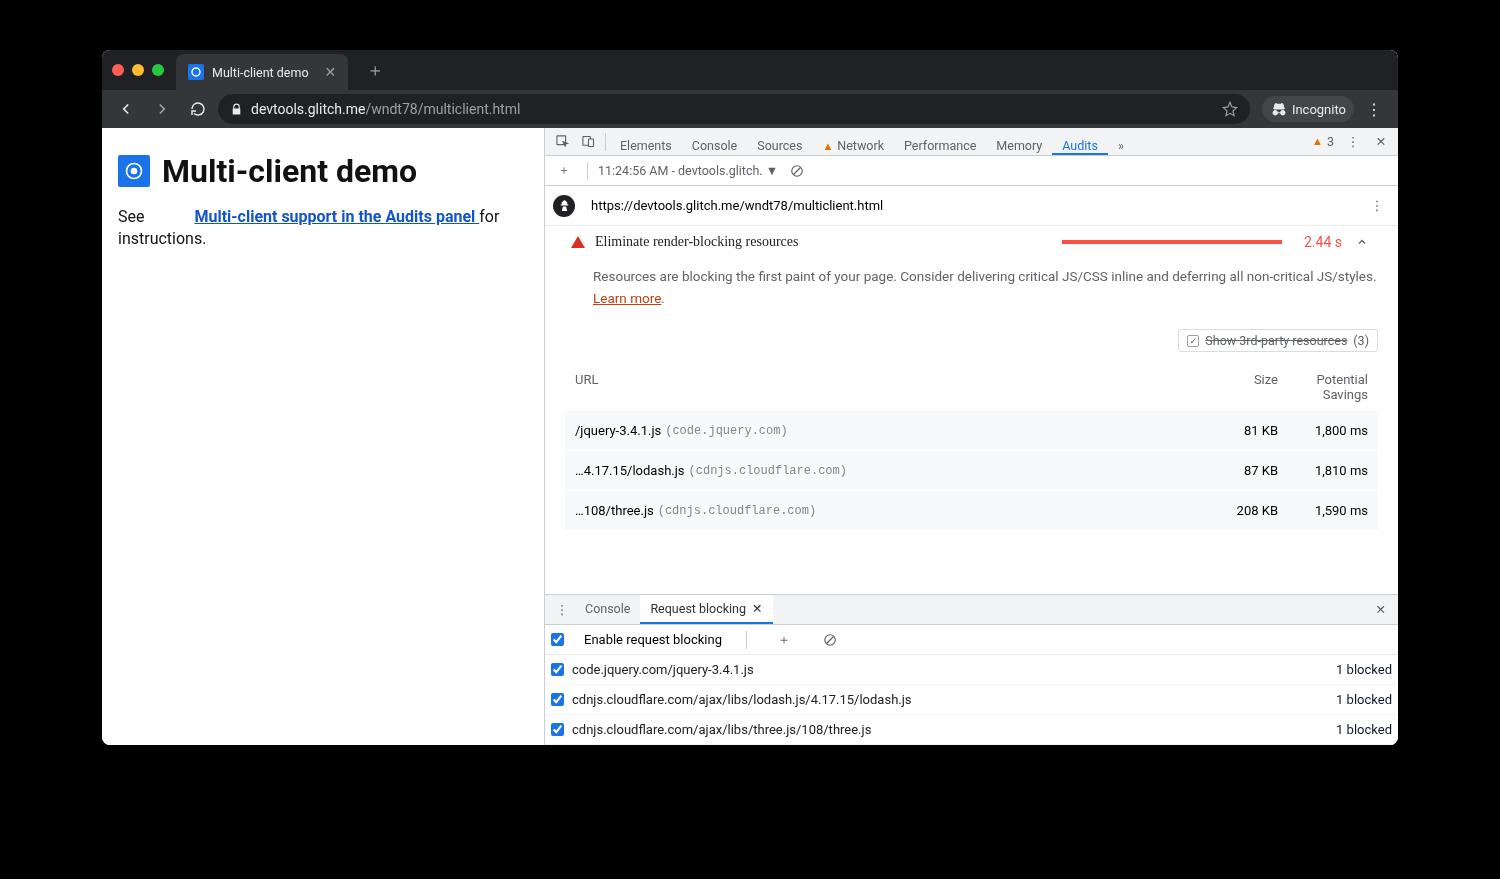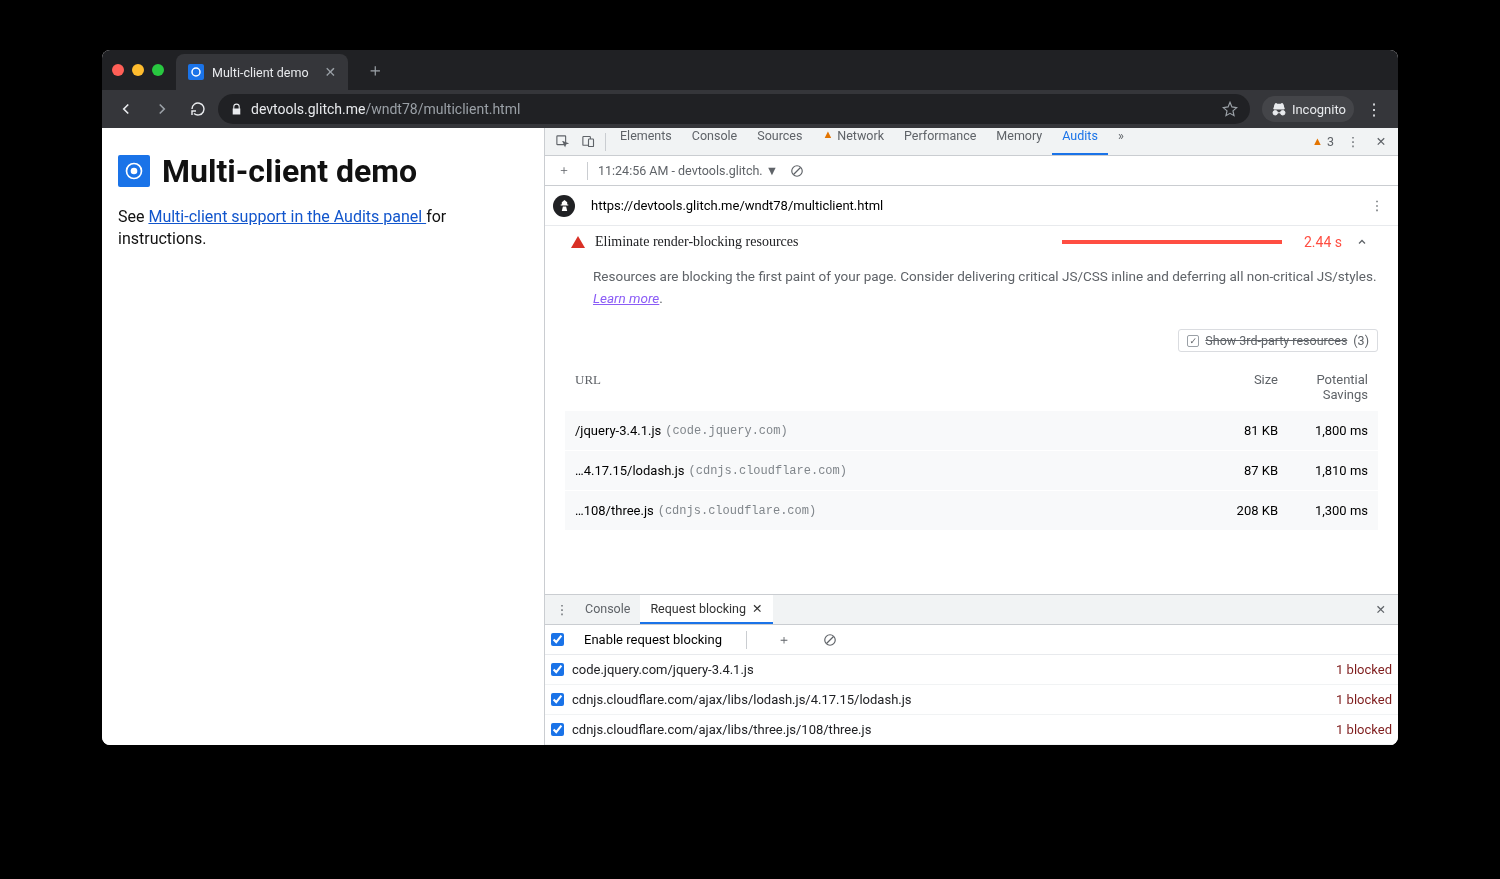--- a/index.html
+++ b/index.html
@@ -27,29 +27,29 @@
 .incognito { display: flex; align-items: center; gap: 4px; color: #e8eaed; font-size: 13px; margin-left: 8px; padding: 4px 8px; border-radius: 14px; background: rgba(255,255,255,0.08);}
 .menu-dots { color: #e8eaed; padding: 0 8px; cursor: pointer; }
 
 
 .content { display: flex; height: 617px; }
 .page { width: 443px; padding: 24px 16px; background: #fff; border-right: 1px solid #cacdd1; }
 .page-head { display: flex; align-items: center; gap: 12px; margin-bottom: 16px; }
 .page-logo { width: 32px; height: 32px; background: #1a73e8; border-radius: 2px; display:flex;align-items:center;justify-content:center;}
 .page h1 { font-size: 32px; font-weight: 700; color: #111; }
 .page p { font-size: 16px; line-height: 1.4; color: #111; }
-.page a { color: #1155cc; text-decoration: underline; font-weight: 400; }
+.page a { color: #1155cc; text-decoration: underline; font-weight: 700; margin-left: 46px; }
 
 
 .devtools { flex: 1; display: flex; flex-direction: column; background: #fff; min-width: 0; }
 .dt-topbar { height: 28px; display: flex; align-items: center; border-bottom: 1px solid #cacdd1; padding: 0 4px; font-size: 12.5px; background: #f1f3f4; }
 .dt-ibtn { width: 26px; display: flex; align-items: center; justify-content: center; color: #5f6368; cursor: pointer; height: 100%; }
 .dt-sep { width: 1px; height: 18px; background: #cacdd1; margin: 0 4px; }
 .dt-tabs { display: flex; height: 100%; flex: 1; }
-.dt-tab { padding: 0 10px; display: flex; align-items: flex-start; gap: 4px; color: #5f6368; cursor: pointer; border-bottom: 2px solid transparent; }
+.dt-tab { padding: 0 10px; display: flex; align-items: flex-end; gap: 4px; color: #5f6368; cursor: pointer; border-bottom: 2px solid transparent; }
 .dt-tab.active { color: #1a73e8; border-bottom-color: #1a73e8; }
 .dt-warn-ico { color: #e37400; font-size: 11px; }
 .dt-right { display: flex; align-items: center; gap: 2px; }
 .warn-pill { display: flex; align-items: center; gap: 4px; color: #5f6368; padding: 0 4px; }
 
 
 .audits-bar { height: 30px; display: flex; align-items: center; font-size: 12.5px; border-bottom: 1px solid #cacdd1; padding: 0 6px; gap: 6px; color: #5f6368; }
 .audits-dd { border: 0; background: transparent; color: #5f6368; font-size: 12.5px; cursor: pointer; }
 .audits-url { height: 40px; display: flex; align-items: center; padding: 0 8px; gap: 16px; border-bottom: 1px solid #e8eaed; font-size: 13px; }
 .lh-logo { width: 22px; height: 22px; border-radius: 50%; background: #202124; display:flex; align-items:center; justify-content:center; color:#fff; font-size:13px; font-weight:700;}
@@ -57,49 +57,49 @@
 
 .audit-body { flex: 1; overflow: hidden; padding: 0 20px; }
 .audit-section-head { display: flex; justify-content: space-between; font-size: 12px; color: #5f6368; padding: 2px 28px 6px; }
 .audit-item-head { display: flex; align-items: center; padding: 8px 6px; gap: 10px; }
 .ai-tri { width: 0; height: 0; border-left: 7px solid transparent; border-right: 7px solid transparent; border-bottom: 12px solid #d93025; }
 .ai-title { font-size: 14px; color: #202124; flex: 1; font-family: Liberation Serif, serif; }
 .ai-bar { width: 220px; height: 4px; background: #ff4e42; }
 .ai-time { color: #ff4e42; font-size: 14px; width: 50px; text-align: right; }
 .ai-chev { color: #5f6368; cursor: pointer; padding: 0 4px;}
 .ai-desc { font-size: 13.5px; line-height: 1.6; color: #5f6368; padding: 8px 0 8px 28px; }
-.ai-desc a { color: #8b5cf6; font-style: italic; }
+.ai-desc a { color: #c2410c; }
 .third-party { display: flex; justify-content: flex-end; padding: 12px 0; }
 .tp-box { border: 1px solid #dadce0; border-radius: 3px; padding: 3px 8px; font-size: 12.5px; color: #5f6368; display: flex; align-items: center; gap: 6px; }
 .tp-box .strike { text-decoration: line-through; }
 .tp-chk { width: 12px; height: 12px; border: 1px solid #9aa0a6; border-radius: 2px; display:inline-flex; align-items:center; justify-content:center; font-size: 9px; color:#5f6368;}
 
 .res-table { width: 100%; font-size: 13px; }
 .res-head { display: flex; padding: 8px 10px; color: #5f6368; }
-.res-head .c1 { flex: 1; font-family: Liberation Serif, serif; }
+.res-head .c1 { flex: 1; }
 .res-head .c2 { width: 80px; text-align: right; }
 .res-head .c3 { width: 90px; text-align: right; }
 .res-row { display: flex; padding: 12px 10px; background: #f8f9fa; border-top: 1px solid #fff; }
 .res-row .c1 { flex: 1; display: flex; align-items: center; gap: 4px; }
 .res-row .c1 .host { color: #80868b; font-size: 12px; font-family: Liberation Mono, monospace; }
 .res-row .c2 { width: 80px; text-align: right; }
 .res-row .c3 { width: 90px; text-align: right; }
 
 
 .drawer { border-top: 1px solid #cacdd1; display: flex; flex-direction: column; }
 .drawer-tabs { height: 30px; display: flex; align-items: center; font-size: 12.5px; background: #f1f3f4; padding: 0 4px; border-bottom: 1px solid #cacdd1; }
 .drawer-tab { padding: 0 10px; height: 100%; display: flex; align-items: center; gap: 6px; color: #5f6368; cursor: pointer; border-bottom: 2px solid transparent; }
 .drawer-tab.active { color: #333; border-bottom-color: #1a73e8; background: #fff; }
 .drawer-close { margin-left: auto; padding: 0 8px; color: #5f6368; cursor: pointer; }
 .drawer-toolbar { height: 30px; display: flex; align-items: center; padding: 0 6px; gap: 20px; font-size: 13px; border-bottom: 1px solid #e8eaed; }
 .chk { width: 13px; height: 13px; accent-color: #1a73e8; }
 .block-rows { font-size: 13px; }
 .block-row { display: flex; align-items: center; padding: 7px 6px; border-bottom: 1px solid #f1f3f4; gap: 8px; }
 .block-row .pat { flex: 1; color: #202124; }
-.block-row .count { color: #7f1d1d; text-align: center; }
+.block-row .count { color: #0f172a; text-align: center; }
 
 svg { display: block; }
 </style>
 </head>
 <body>
 
 <div class="window">
 
   <div class="titlebar">
     <div class="traffic-lights">
@@ -297,21 +297,21 @@
               </div>
             <div class="c2">87 KB</div>
             <div class="c3">1,810 ms</div>
           </div>
           <div class="res-row">
             <div class="c1">
                 <span>…108/three.js</span>
                 <span class="host">(cdnjs.cloudflare.com)</span>
               </div>
             <div class="c2">208 KB</div>
-            <div class="c3">1,300 ms</div>
+            <div class="c3">1,590 ms</div>
           </div>
         </div>
       </div>
 
       <div class="drawer">
         <div class="drawer-tabs">
           <div class="dt-ibtn">⋮</div>
           <div class="drawer-tab">
               <span>Console</span>
             </div>

